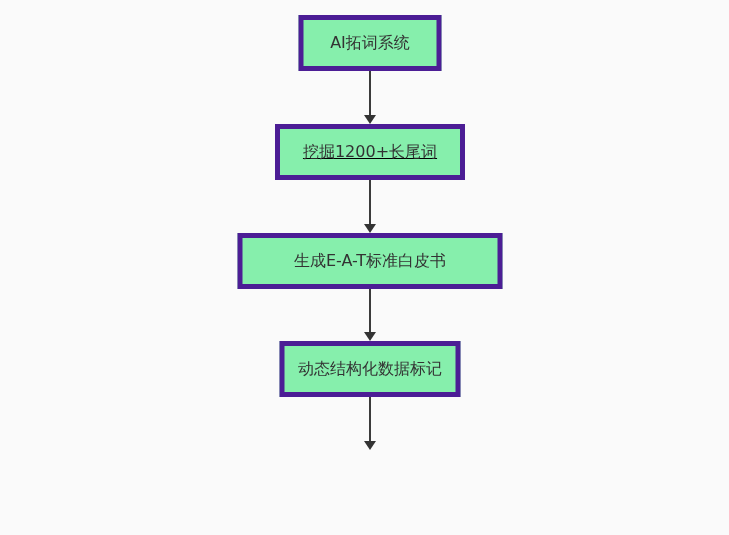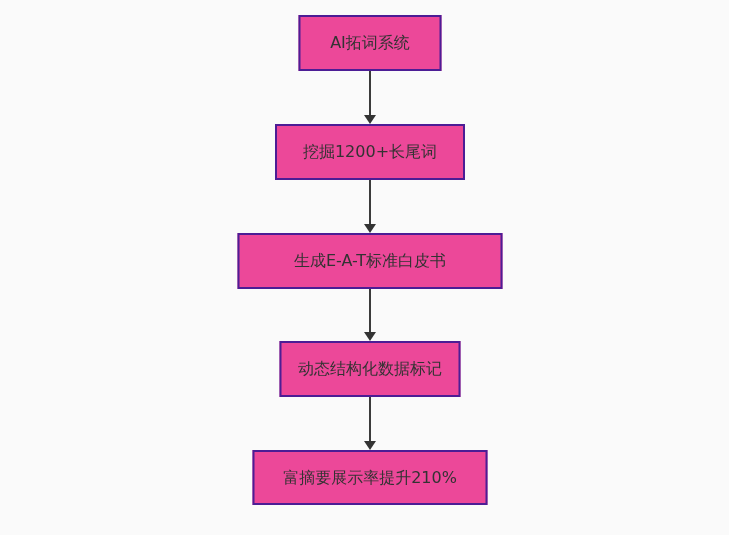--- a/index.html
+++ b/index.html
@@ -18,35 +18,35 @@
     position: absolute;
     left: 0; top: 0;
     width: 729px;
     height: 535px;
   }
   .node {
     position: absolute;
     left: 370px;
     transform: translateX(-50%);
     height: 56px;
-    background: #ec4899;
-    border: 2px solid #4c1d95;
+    background: #86efac;
+    border: 5px solid #4c1d95;
     box-sizing: border-box;
     display: flex;
     align-items: center;
     justify-content: center;
   }
   .node-label {
     font-size: 16px;
     color: #333333;
     white-space: nowrap;
     line-height: 1;
   }
   .n1 { top: 15px;  width: 143px; }
-  .n2 { top: 124px; width: 190px; }
+  .n2 { top: 124px; width: 190px; text-decoration: underline; }
   .n3 { top: 233px; width: 265px; }
   .n4 { top: 341px; width: 181px; }
   .n5 { top: 450px; width: 235px; height: 55px; }
 
   .arrow {
     position: absolute;
     left: 370px;
     transform: translateX(-50%);
     width: 12px;
   }
@@ -109,17 +109,14 @@
 
   <div class="node n4">
     <span class="node-label">动态结构化数据标记</span>
   </div>
 
   <div class="arrow a4">
     <div class="arrow-line"></div>
     <div class="arrow-head"></div>
   </div>
 
-  <div class="node n5">
-    <span class="node-label">富摘要展示率提升210%</span>
-  </div>
 
 </div>
 
 </body></html>

